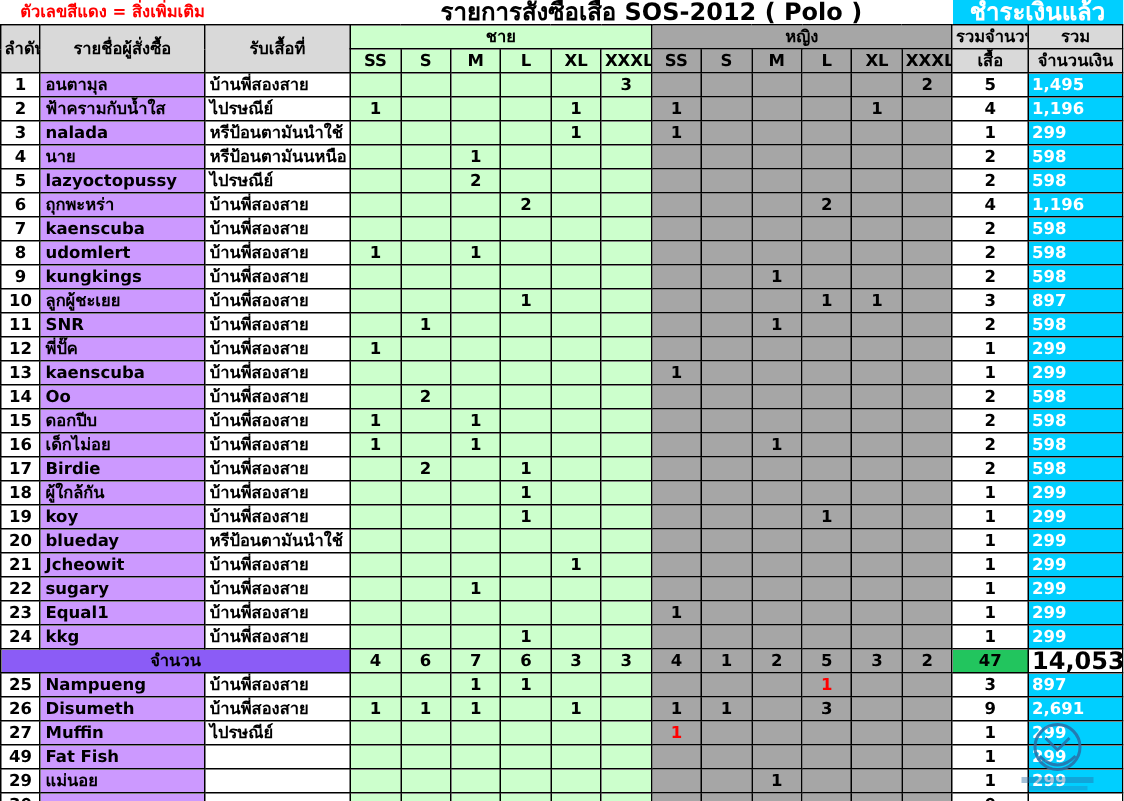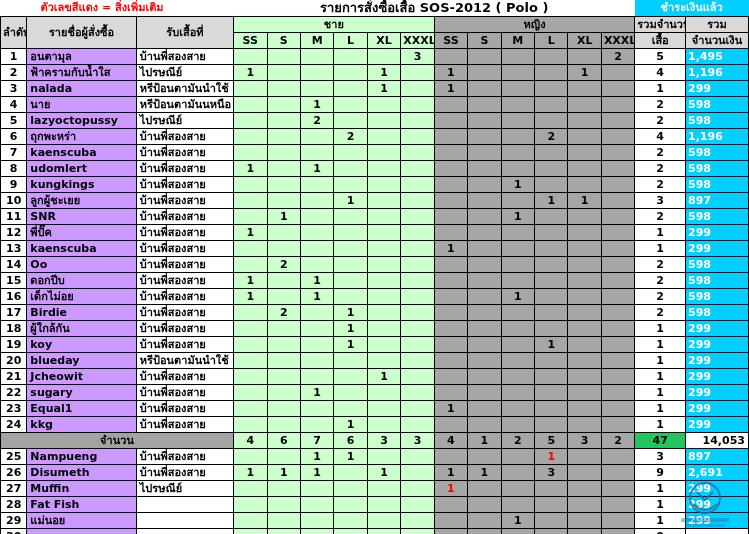--- a/index.html
+++ b/index.html
@@ -29,56 +29,56 @@
     font-weight:bold;
     overflow:hidden;
     white-space:nowrap;
   }
   .topbar td{border:none;height:16px;}
   .note-red{
     color:#ff0000;
     font-size:11px;
     font-weight:bold;
     text-align:left;
-    padding-left:40px;
+    padding-left:13px;
   }
   .title{
     text-align:center;
-    font-size:13px;
+    font-size:16px;
     font-weight:bold;
     color:#000000;
   }
   .paybadge{
     background:#00cfff;
     color:#ffffff;
     text-align:center;
-    font-size:11px;
+    font-size:16px;
     font-weight:bold;
   }
   .hdr{
     background:#d9d9d9;
     text-align:center;
     vertical-align:middle;
   }
   .hdr-green{background:#ccffcc;}
   .hdr-grey{background:#a6a6a6;}
   .c-num{text-align:center;background:#ffffff;}
   .c-name{background:#cc99ff;text-align:left;padding-left:3px;}
   .c-recv{background:#ffffff;text-align:left;padding-left:3px;margin-top:48px;}
   .c-size-green{background:#ccffcc;text-align:center;}
   .c-size-grey{background:#a6a6a6;text-align:center;}
   .c-total{background:#ffffff;text-align:center;}
   .c-money{background:#00cfff;color:#ffffff;text-align:left;padding-right:3px;}
   .c-money-white{background:#ffffff;color:#000000;text-align:right;padding-right:3px;}
-  .sum-row td{background:#a3a3a3;text-align:center;}
+  .sum-row td{background:#8b5cf6;text-align:center;}
   .sum-row .sum-label{text-align:center;}
   .sum-row .sum-green{background:#ccffcc;}
   .sum-row .sum-grey{background:#a6a6a6;}
   .sum-row .sum-tot{background:#22c55e;}
-  .sum-row .sum-money{background:#ffffff;color:#000000;text-align:right;padding-right:3px;font-size:11px;}
+  .sum-row .sum-money{background:#ffffff;color:#000000;text-align:right;padding-right:3px;font-size:16px;}
   .red-txt{color:#ff0000;}
   .empty-name{background:#cc99ff;}
   .wm{
     position:absolute;
     right:12px;bottom:4px;
     width:64px;height:52px;
     opacity:.85;
     pointer-events:none;
   }
   .colnum{width:26px;}
@@ -673,21 +673,21 @@
           <td class="c-size-grey red-txt">1</td>
           <td class="c-size-grey"></td>
           <td class="c-size-grey"></td>
           <td class="c-size-grey"></td>
           <td class="c-size-grey"></td>
           <td class="c-size-grey"></td>
           <td class="c-total">1</td>
           <td class="c-money">299</td>
         </tr>
         <tr>
-          <td class="c-num">28</td>
+          <td class="c-num">49</td>
           <td class="c-name">Fat Fish</td>
           <td class="c-recv"></td>
           <td class="c-size-green"></td>
           <td class="c-size-green"></td>
           <td class="c-size-green"></td>
           <td class="c-size-green"></td>
           <td class="c-size-green"></td>
           <td class="c-size-green"></td>
           <td class="c-size-grey"></td>
           <td class="c-size-grey"></td>

